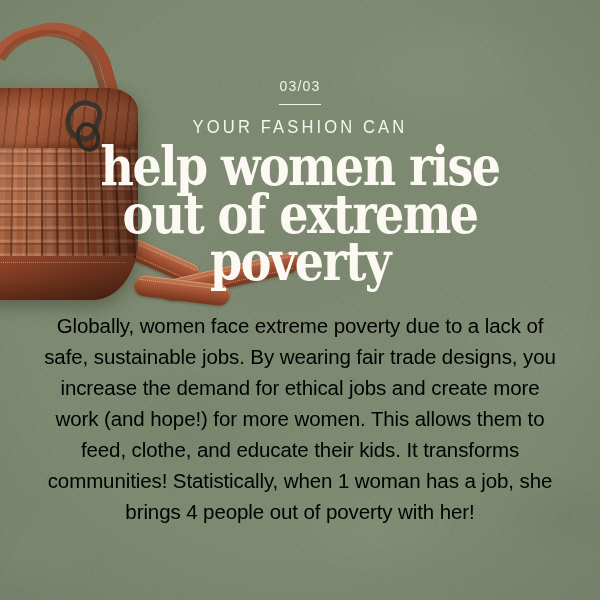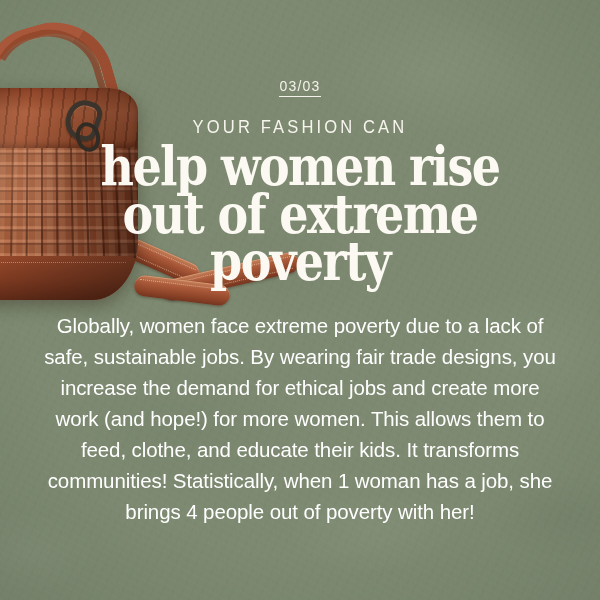--- a/index.html
+++ b/index.html
@@ -230,21 +230,21 @@
     left: 0; right: 0;
     top: 78px;
     text-align: center;
     font-size: 14px;
     letter-spacing: 1.2px;
     color: #f4f2ea;
     font-family: "Liberation Sans", sans-serif;
   }
   .counter span {
     border-bottom: 1.5px solid #f4f2ea;
-    padding-bottom: 2px;
+    padding-bottom: 10px;
   }
   .eyebrow {
     position: absolute;
     left: 0; right: 0;
     top: 117px;
     text-align: center;
     font-size: 18px;
     letter-spacing: 3.4px;
     color: #f7f5ee;
     font-family: "Liberation Sans", sans-serif;
@@ -267,21 +267,21 @@
   .headline .hl {
     display: block;
     white-space: nowrap;
   }
   .body-copy {
     position: absolute;
     left: 38px;
     right: 38px;
     top: 310px;
     text-align: center;
-    color: #ffffff;
+    color: #000000;
     font-family: "Liberation Sans", sans-serif;
     font-size: 20.5px;
     line-height: 31px;
     letter-spacing: -.1px;
   }
 </style>
 </head>
 <body>
 
 <div class="canvas">

